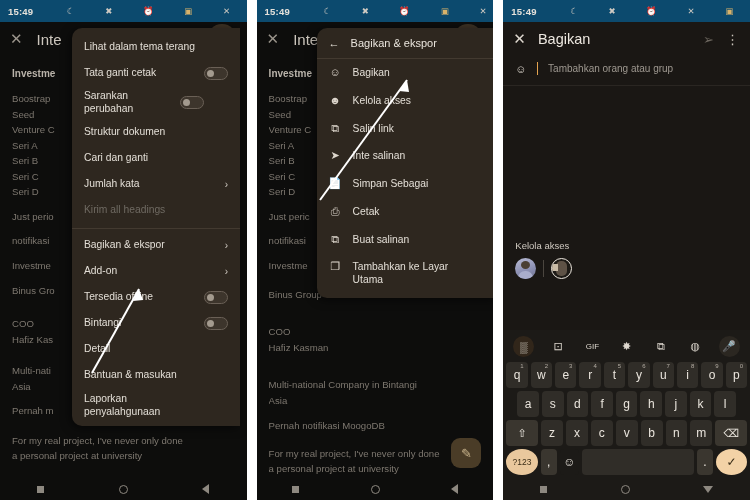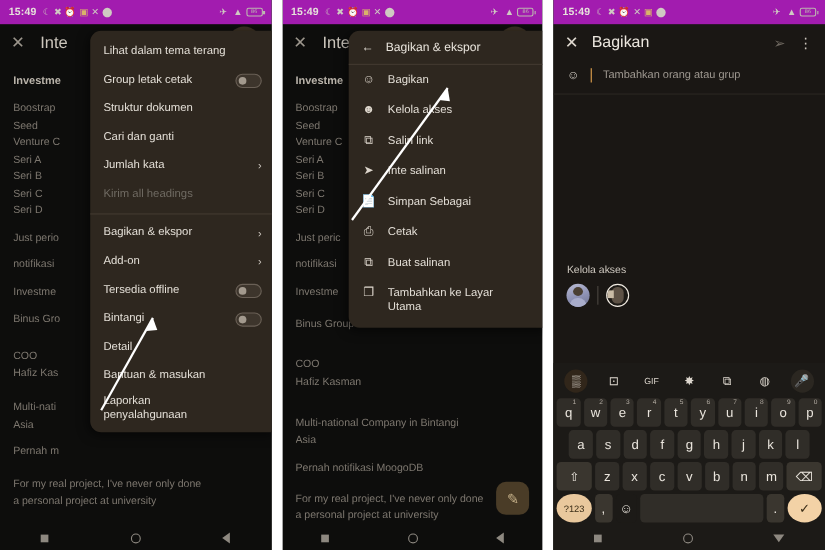--- a/index.html
+++ b/index.html
@@ -14,21 +14,22 @@
   .panel { position: relative; height: 500px; overflow: hidden; background: #0d0d0c; }
   .p1 { width: 250px; }
   .p2 { width: 240px; margin-left: 5px; }
   .p3 { width: 250px; margin-left: 5px; }
 
   
   .statusbar {
     position: relative; height: 22px; width: 100%;
     display: flex; align-items: center; padding: 0 8px;
     font-size: 9.5px; color: #d8d4cd; letter-spacing: .2px; z-index: 40;
-    background: #a21caf;
+    background: #0c4a6e;
+    gap: 28px;
   }
   .sb-time { font-size: 9.5px; font-weight: 600; color: #e6e2db; margin-right: 3px; }
   .sb-ico { font-size: 8.5px; margin-left: 2.5px; line-height: 1; color: #cfcac2; }
   .sb-ico.col { color: #d9b36a; }
   .sb-spacer { flex: 1; }
   .sb-right { display: flex; align-items: center; gap: 3px; }
   .sb-batt {
     display: inline-block; width: 15px; height: 8px; border: 1px solid #bdb8b0;
     border-radius: 2px; position: relative; font-size: 5px; color: #bdb8b0;
     text-align: center; line-height: 6px;
@@ -61,21 +62,21 @@
     color: #8d8880;
   }
   .navbar.ov { background: transparent; }
   .nav-sq { width: 7px; height: 7px; background: #8d8880; }
   .nav-ci { width: 9px; height: 9px; border: 1.6px solid #8d8880; border-radius: 50%; }
   .nav-tri { width: 0; height: 0; border-left: 5px solid transparent; border-right: 5px solid transparent; border-top: 7px solid #8d8880; }
   .nav-tri.l { border-top: 5px solid transparent; border-bottom: 5px solid transparent; border-right: 7px solid #8d8880; border-left: none; }
 
   
   .menu1 {
-    position: absolute; left: 82px; top: 28px; width: 168px;
+    position: absolute; left: 72px; top: 28px; width: 168px;
     background: #2e271f; border-radius: 10px 0 0 10px;
     padding: 6px 0 4px 0; z-index: 30;
     box-shadow: -2px 2px 10px rgba(0,0,0,.55);
   }
   .mi {
     display: flex; align-items: center; min-height: 26px;
     padding: 4px 12px; gap: 6px; color: #e3ded6; font-size: 10.3px;
   }
   .mi .lbl { flex: 1; line-height: 1.25; }
   .mi.dim .lbl { color: #6f6a62; }
@@ -212,21 +213,25 @@
         <p>For my real project, I've never only done</p>
         <p>a personal project at university</p>
       </div>
     </div>
 
     <div class="menu1">
       <div class="mi">
         <span class="lbl">Lihat dalam tema terang</span>
       </div>
       <div class="mi">
-        <span class="lbl">Group letak cetak</span>
+        <span class="lbl">Tata ganti cetak</span>
+        <span class="tgl off"></span>
+      </div>
+      <div class="mi">
+        <span class="lbl" style="max-width:90px">Sarankan perubahan</span>
         <span class="tgl off"></span>
       </div>
       <div class="mi">
         <span class="lbl">Struktur dokumen</span>
       </div>
       <div class="mi">
         <span class="lbl">Cari dan ganti</span>
       </div>
       <div class="mi">
         <span class="lbl">Jumlah kata</span>

